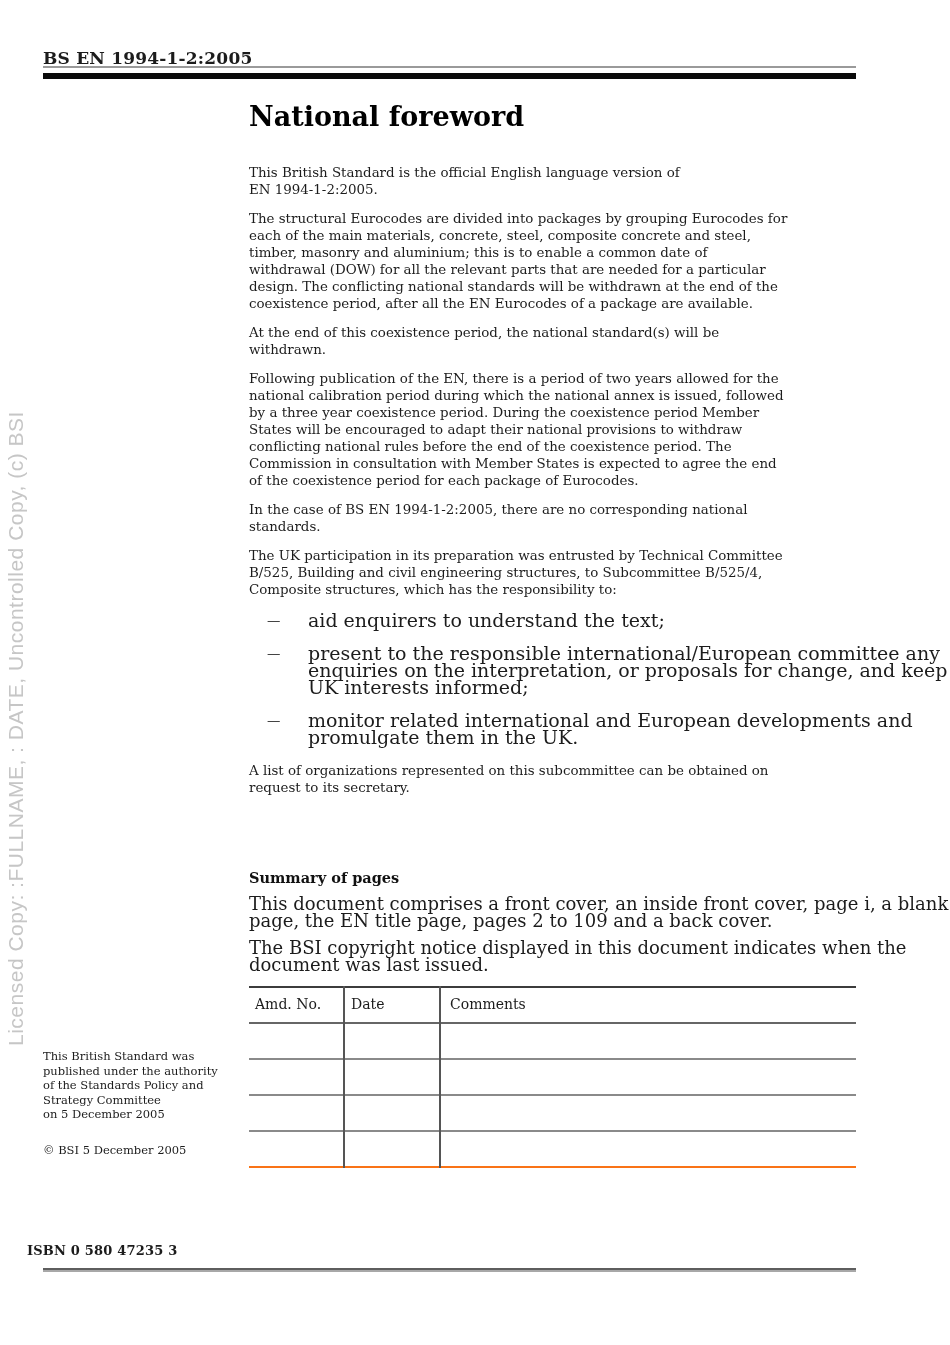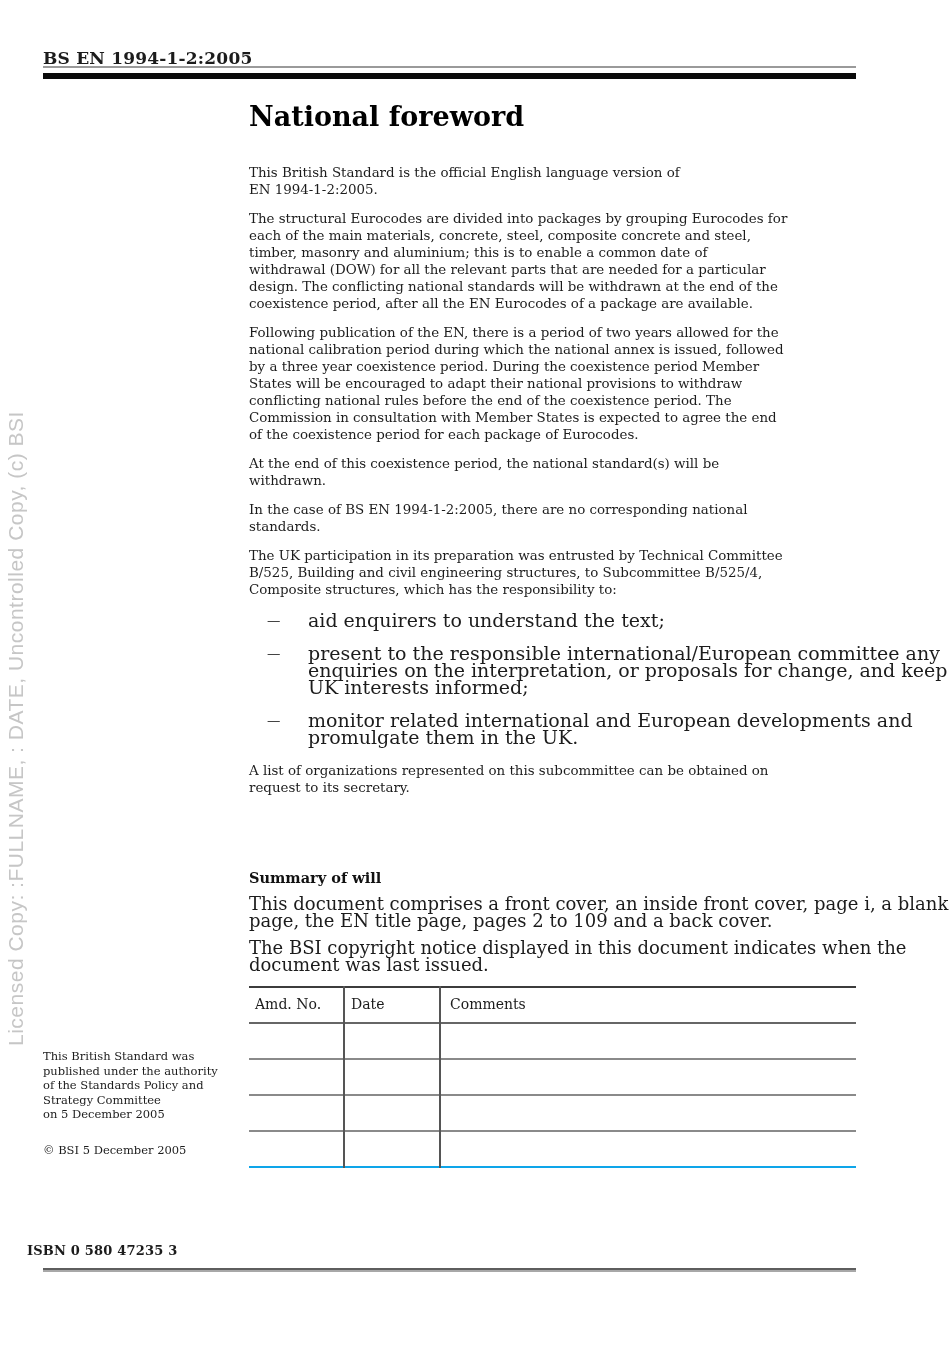--- a/index.html
+++ b/index.html
@@ -108,21 +108,21 @@
     white-space: pre;
   }
 
   
   .amd-table {
     margin-top: 13px;
     width: 607px;
     border-collapse: collapse;
     table-layout: fixed;
     border-top: 2px solid #3c3c3c;
-    border-bottom: 2px solid #0ea5e9;
+    border-bottom: 2px solid #f97316;
   }
   .amd-table col.c1 { width: 95px; }
   .amd-table col.c2 { width: 96px; }
   .amd-table th, .amd-table td {
     border-right: 2px solid #555;
     font-weight: normal;
     text-align: left;
     vertical-align: top;
     font-size: 14px;
     padding: 8px 6px 4px 6px;
@@ -177,29 +177,29 @@
     <h1>National foreword</h1>
 
     <p class="body-p">This British Standard is the official English language version of
 EN 1994-1-2:2005.</p>
     <p class="body-p">The structural Eurocodes are divided into packages by grouping Eurocodes for
 each of the main materials, concrete, steel, composite concrete and steel,
 timber, masonry and aluminium; this is to enable a common date of
 withdrawal (DOW) for all the relevant parts that are needed for a particular
 design. The conflicting national standards will be withdrawn at the end of the
 coexistence period, after all the EN Eurocodes of a package are available.</p>
+    <p class="body-p">At the end of this coexistence period, the national standard(s) will be
+withdrawn.</p>
     <p class="body-p">Following publication of the EN, there is a period of two years allowed for the
 national calibration period during which the national annex is issued, followed
 by a three year coexistence period. During the coexistence period Member
 States will be encouraged to adapt their national provisions to withdraw
 conflicting national rules before the end of the coexistence period. The
 Commission in consultation with Member States is expected to agree the end
 of the coexistence period for each package of Eurocodes.</p>
-    <p class="body-p">At the end of this coexistence period, the national standard(s) will be
-withdrawn.</p>
     <p class="body-p">In the case of BS EN 1994-1-2:2005, there are no corresponding national
 standards.</p>
     <p class="body-p">The UK participation in its preparation was entrusted by Technical Committee
 B/525, Building and civil engineering structures, to Subcommittee B/525/4,
 Composite structures, which has the responsibility to:</p>
 
     <div class="bullets">
       <div class="bullet-row">
         <span class="bullet-dash">—</span>
         <span class="bullet-text">aid enquirers to understand the text;</span>
@@ -213,21 +213,21 @@
       <div class="bullet-row">
         <span class="bullet-dash">—</span>
         <span class="bullet-text">monitor related international and European developments and
 promulgate them in the UK.</span>
       </div>
     </div>
 
     <p class="body-p">A list of organizations represented on this subcommittee can be obtained on
 request to its secretary.</p>
 
-    <h2 class="subhead summary">Summary of will</h2>
+    <h2 class="subhead summary">Summary of pages</h2>
     <p class="summary-p">This document comprises a front cover, an inside front cover, page i, a blank
 page, the EN title page, pages 2 to 109 and a back cover.</p>
     <p class="summary-p">The BSI copyright notice displayed in this document indicates when the
 document was last issued.</p>
 
 
     <table class="amd-table">
       <colgroup>
           <col class="c1">
           <col class="c2">

